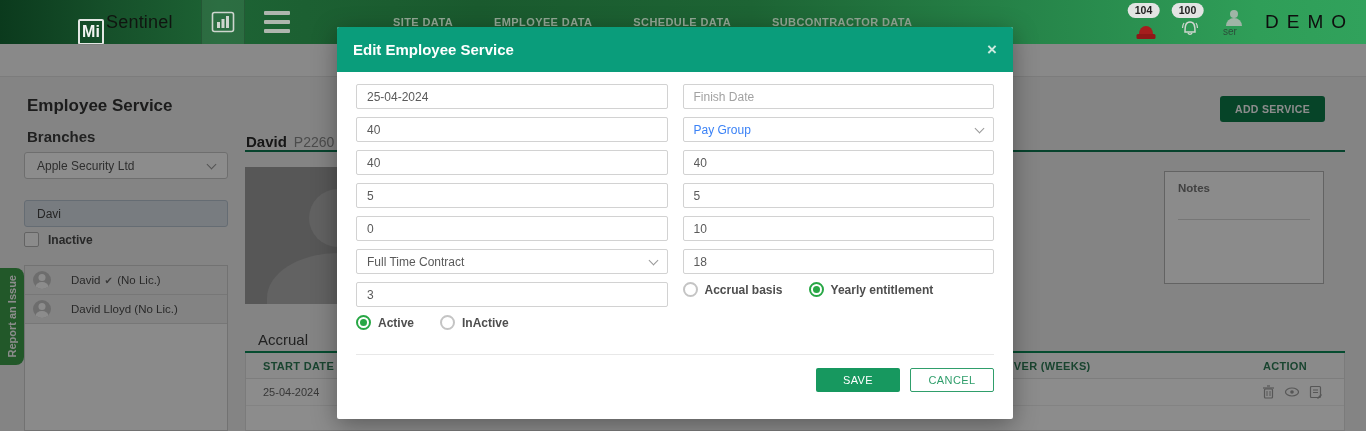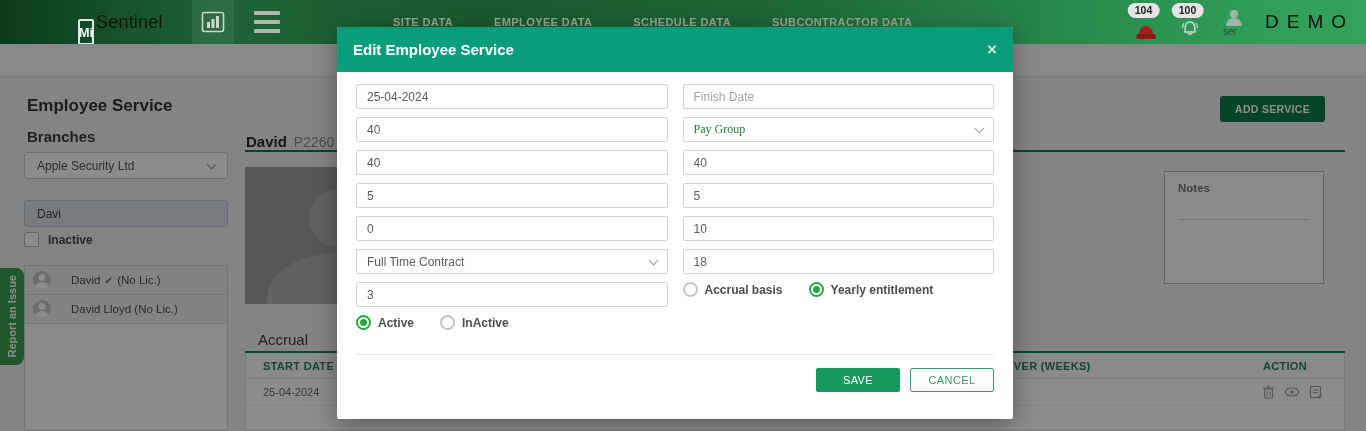--- a/index.html
+++ b/index.html
@@ -5,22 +5,22 @@
   * { margin:0; padding:0; box-sizing:border-box; }
   html,body { width:1366px; height:431px; overflow:hidden; }
   body { font-family:"Liberation Sans", sans-serif; background:#f0f1f1; }
   #screen { position:relative; width:1366px; height:431px; overflow:hidden; background:#f0f1f1; }
 
   
   .nav { position:absolute; top:0; left:0; width:1366px; height:44px;
          background:linear-gradient(90deg,#0b3a1d 0%,#16502a 8%,#1d6334 16%,#1a5a2e 35%,#1d6434 55%,#268449 75%,#2f9e58 92%,#31a25c 100%);
          display:flex; align-items:center; z-index:10; }
   .brand { margin-left:78px; display:flex; align-items:center; }
-  .brand-box { width:16px; height:26px; border:2px solid #e4e7e4; display:flex; align-items:center; justify-content:center;
-               color:#f2f4f2; font-size:13px; font-weight:bold; border-radius:2px;margin-top:20px; }
+  .brand-box { width:26px; height:26px; border:2px solid #e4e7e4; display:flex; align-items:center; justify-content:center;
+               color:#f2f4f2; font-size:16px; font-weight:bold; border-radius:2px;margin-top:20px; }
   .brand-name { color:#101510; font-size:18px; margin-left:2px; letter-spacing:0.2px; }
   .nav-sq { margin-left:28px; width:44px; height:44px; background:rgba(255,255,255,0.07);
             border-left:1px solid rgba(0,0,0,0.18); border-right:1px solid rgba(0,0,0,0.18);
             display:flex; align-items:center; justify-content:center; cursor:pointer; }
   .burger { margin-left:10px; width:44px; height:44px; display:flex; flex-direction:column; gap:5px; align-items:center; justify-content:center; cursor:pointer; }
   .burger i { display:block; width:26px; height:4px; background:#aeb6ae; border-radius:1px; }
   .nav-links { position:absolute; left:393px; top:0; height:44px; display:flex; align-items:center; gap:41px; }
   .nav-link { color:#93a795; font-size:11px; font-weight:bold; letter-spacing:0.4px; cursor:pointer; white-space:nowrap; }
   .nav-right { position:absolute; right:12px; top:0; height:44px; display:flex; align-items:center; gap:14px; }
   .badge-wrap { position:relative; width:30px; height:36px; cursor:pointer; }
@@ -86,21 +86,21 @@
   .modal-head { height:45px; background:#0a9d7b; display:flex; align-items:center; padding:0 16px; flex:none; border-radius:2px 2px 0 0; }
   .modal-title { color:#fff; font-size:15px; font-weight:bold; }
   .modal-close { margin-left:auto; color:#cdeae0; font-size:17px; font-weight:bold; cursor:pointer; line-height:1; }
   .modal-body { padding:12px 19px 0 19px; }
   .mgrid { display:grid; grid-template-columns:1fr 1fr; column-gap:15px; row-gap:8px; }
   .fld { height:25px; border:1px solid #d2d2d2; border-radius:2px; font-size:12px; color:#5a5a5a; padding:0 10px; width:100%;
          font-family:"Liberation Sans",sans-serif; background:#fff; }
   .fld::placeholder { color:#a2a2a2; opacity:1; }
   .fsel { height:25px; border:1px solid #d2d2d2; border-radius:2px; display:flex; align-items:center; padding:0 10px; font-size:12px; cursor:pointer; background:#fff; }
   .fsel .grow { flex:1; }
-  .fsel.muted span.val { color:#15803d;font-family:Liberation Serif, serif; }
+  .fsel.muted span.val { color:#3b82f6; }
   .fsel span.val { color:#5a5a5a; }
   .radio-row { display:flex; align-items:flex-start; gap:26px; height:25px; }
   .radio-opt { display:flex; align-items:center; gap:7px; cursor:pointer; }
   .radio { width:15px; height:15px; border-radius:50%; border:2px solid #c4c4c4; background:#fff; position:relative; flex:none; }
   .radio.checked { border-color:#28a745; }
   .radio.checked::after { content:""; position:absolute; inset:2px; border-radius:50%; background:#28a745; }
   .radio-label { font-size:12px; font-weight:600; color:#4e4e4e; white-space:nowrap; }
   .modal-divider { margin-top:14px; border-top:1px solid #e8e8e8; }
   .modal-actions { display:flex; justify-content:flex-end; gap:10px; margin-top:13px; }
   .btn-save { width:84px; height:24px; background:#17985f; color:#fff; border:none; border-radius:2px; font-size:11px; font-weight:normal;

